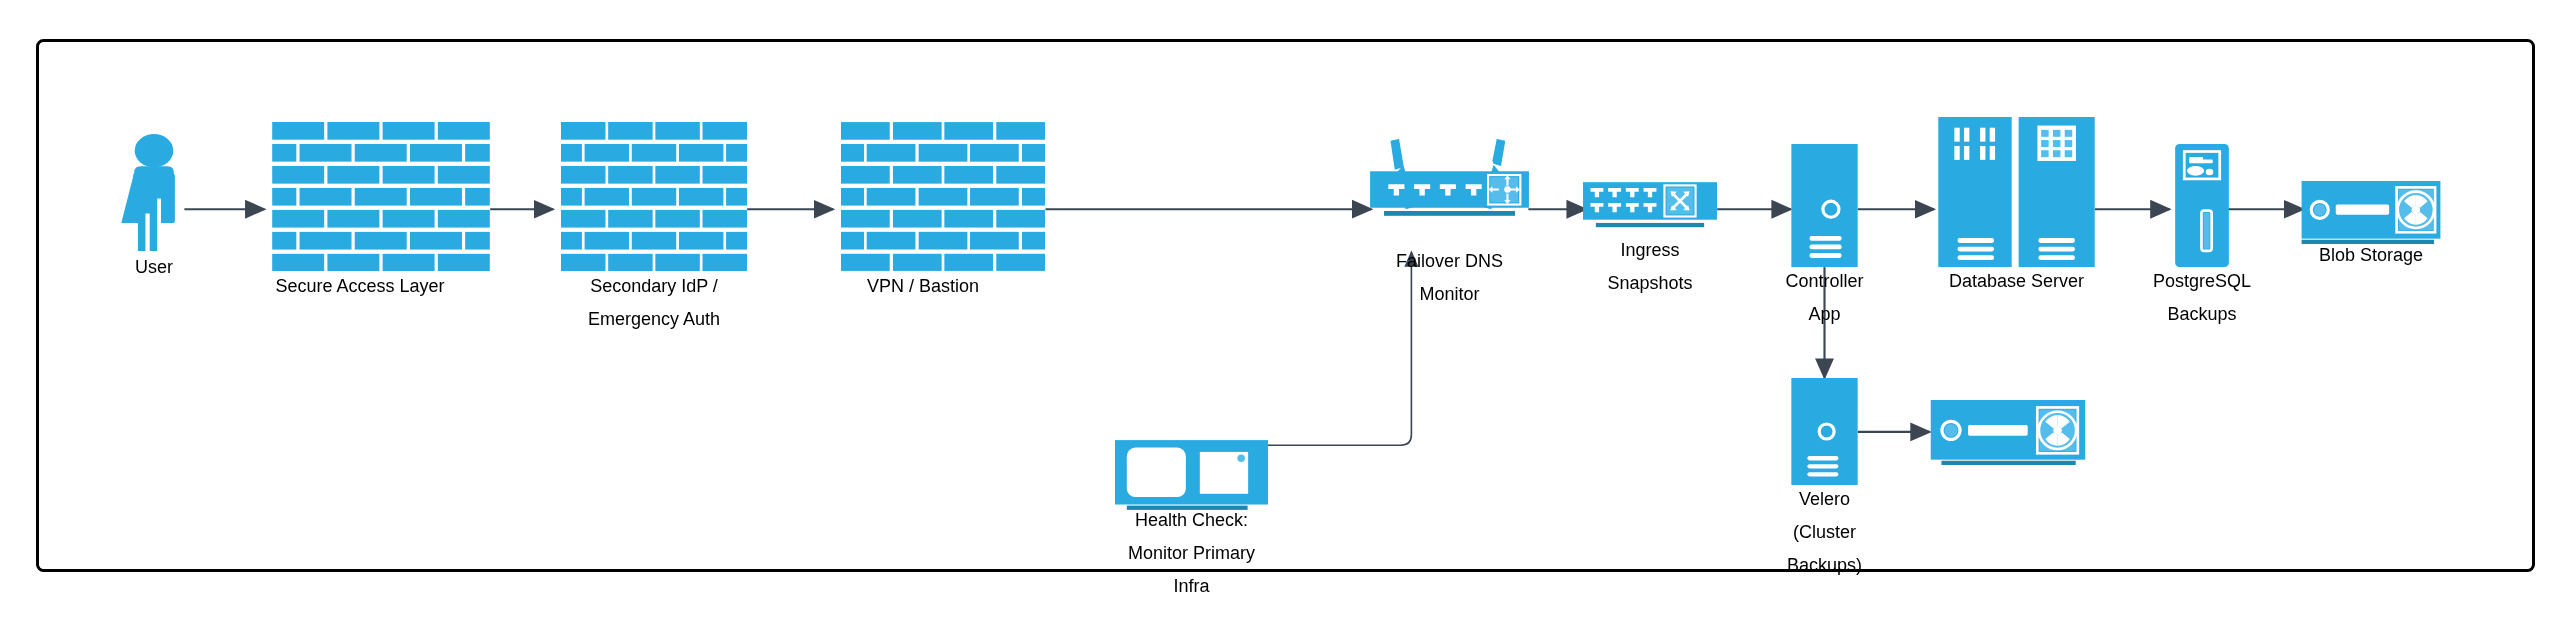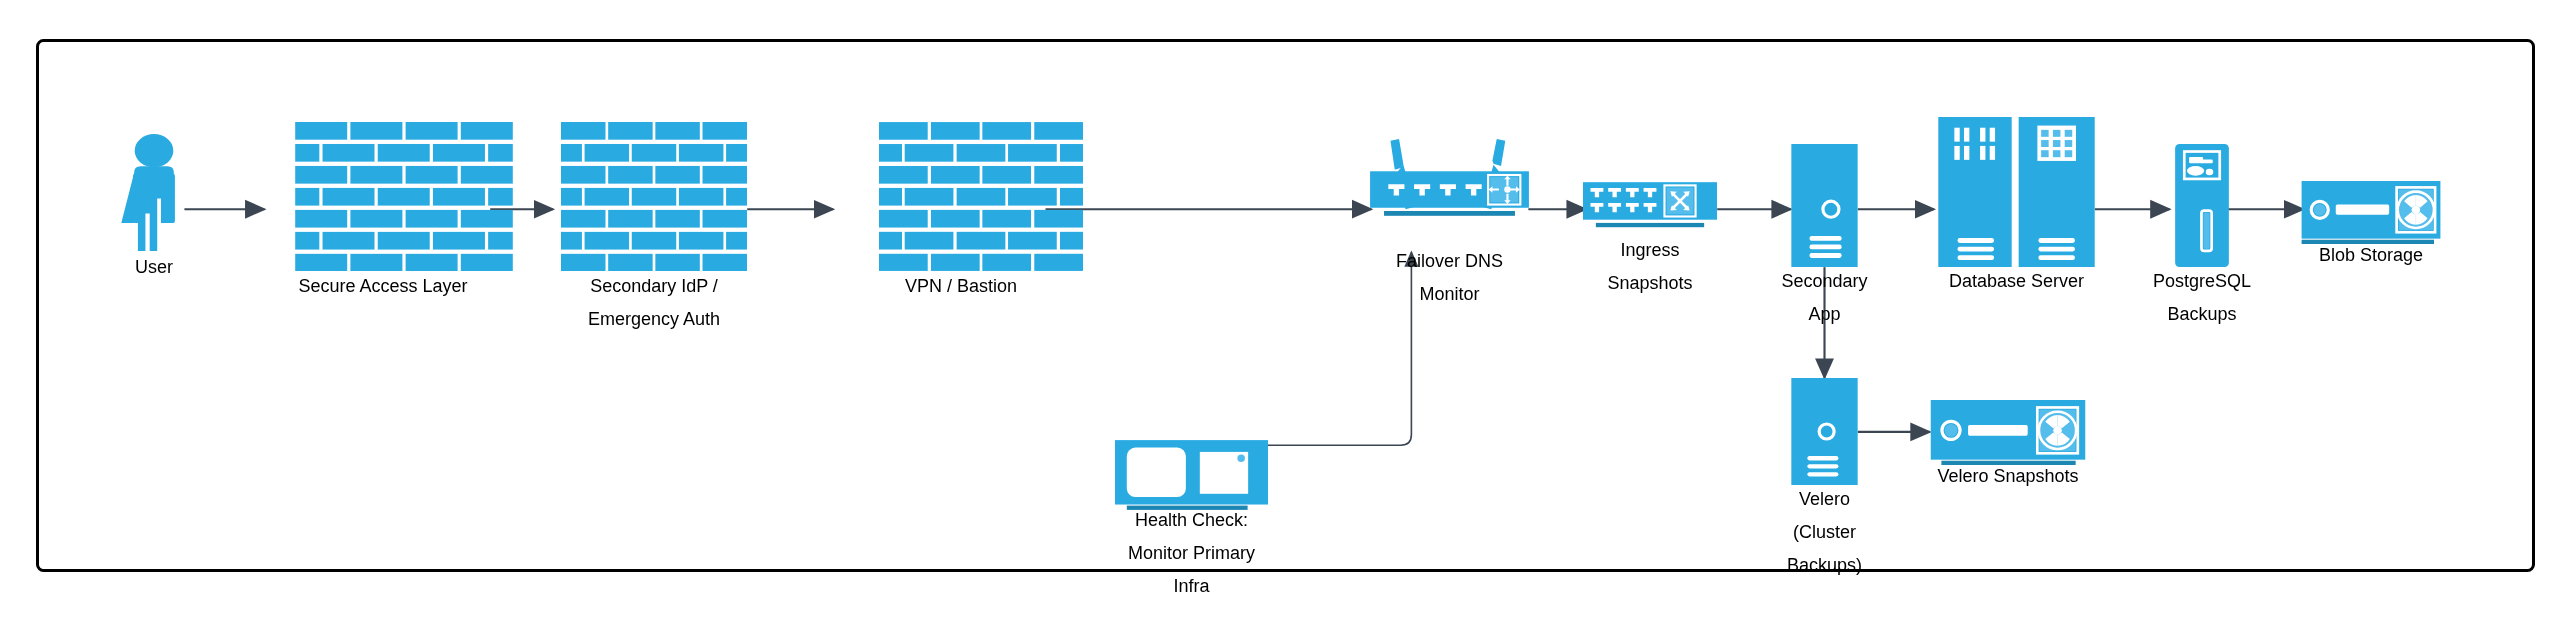--- a/index.html
+++ b/index.html
@@ -47,21 +47,21 @@
   <div class="node" style="left:119px;top:133px;width:70px;">
     <svg class="icon" width="70" height="118" viewBox="0 0 130 220">
       <ellipse cx="65" cy="33" rx="36" ry="31" fill="#29abe2"></ellipse>
       <path d="M28,74 q0-12 12-12 h50 q12,0 12,12 v94 h-24 v-46 h-7 v100 h-14 v-72 h-8 v72 h-14 v-100 h-7 v46 h-24 z" fill="#29abe2"></path>
       <rect x="26" y="76" width="22" height="92" rx="4" fill="#29abe2"></rect>
       <rect x="82" y="76" width="22" height="92" rx="4" fill="#29abe2"></rect>
     </svg>
     <div class="lbl" style="top:118px;width:161px;"><span>User</span></div>
   </div>
 
-  <div class="node" style="left:272px;top:122px;width:176px;margin-left:23px;">
+  <div class="node" style="left:272px;top:122px;width:176px;">
     <svg class="icon" width="218" height="149" viewBox="0 0 406 278">
       <g fill="#29abe2">
         <rect x="0" y="0" width="97" height="33"></rect>
           <rect x="103" y="0" width="97" height="33"></rect>
         <rect x="206" y="0" width="97" height="33"></rect>
           <rect x="309" y="0" width="97" height="33"></rect>
         <rect x="0" y="41" width="45" height="33"></rect>
           <rect x="51" y="41" width="97" height="33"></rect>
         <rect x="154" y="41" width="97" height="33"></rect>
           <rect x="257" y="41" width="97" height="33"></rect>
@@ -126,21 +126,21 @@
         <rect x="0" y="246" width="83" height="32"></rect>
           <rect x="88" y="246" width="83" height="32"></rect>
         <rect x="176" y="246" width="83" height="32"></rect>
           <rect x="264" y="246" width="83" height="32"></rect>
       </g>
     </svg>
     <div class="lbl" style="top:148px;width:322px;"><span>Secondary IdP /</span>
 <span>Emergency Auth</span></div>
   </div>
 
-  <div class="node" style="left:841px;top:122px;width:164px;margin-left:38px;">
+  <div class="node" style="left:841px;top:122px;width:164px;">
     <svg class="icon" width="204" height="149" viewBox="0 0 381 278">
       <g fill="#29abe2">
         <rect x="0" y="0" width="91" height="33"></rect>
           <rect x="97" y="0" width="91" height="33"></rect>
         <rect x="193" y="0" width="91" height="33"></rect>
           <rect x="290" y="0" width="91" height="33"></rect>
         <rect x="0" y="41" width="43" height="33"></rect>
           <rect x="48" y="41" width="91" height="33"></rect>
         <rect x="145" y="41" width="91" height="33"></rect>
           <rect x="241" y="41" width="91" height="33"></rect>
@@ -234,21 +234,21 @@
   <div class="node" style="left:1791px;top:144px;width:67px;">
     <svg class="icon" width="67" height="123" viewBox="0 0 124 230">
       <rect x="0" y="0" width="124" height="230" fill="#29abe2"></rect>
       <circle cx="74" cy="122" r="15" fill="none" stroke="#ffffff" stroke-width="6"></circle>
       <g fill="#ffffff">
         <rect x="34" y="172" width="60" height="9" rx="4"></rect>
         <rect x="34" y="188" width="60" height="9" rx="4"></rect>
         <rect x="34" y="204" width="60" height="9" rx="4"></rect>
       </g>
     </svg>
-    <div class="lbl" style="top:121px;width:231px;"><span>Secondary</span>
+    <div class="lbl" style="top:121px;width:231px;"><span>Controller</span>
 <span>App</span></div>
   </div>
 
   <div class="node" style="left:1938px;top:117px;width:157px;">
     <svg class="icon" width="157" height="150" viewBox="0 0 292 280">
       <rect x="0" y="0" width="137" height="280" fill="#29abe2"></rect>
       <g fill="#ffffff">
         <rect x="30" y="20" width="10" height="26"></rect>
           <rect x="48" y="20" width="10" height="26"></rect>
         <rect x="78" y="20" width="10" height="26"></rect>
@@ -360,17 +360,16 @@
       <g>
         <circle cx="238" cy="57" r="35" fill="none" stroke="#ffffff" stroke-width="5"></circle>
         <path d="M238,28 a29,29 0 0 1 23,13 l-15,12 a12,12 0 0 0 -8,-4 z" fill="#ffffff"></path>
         <path d="M238,86 a29,29 0 0 1 -23,-13 l15,-12 a12,12 0 0 0 8,4 z" fill="#ffffff"></path>
         <path d="M238,28 a29,29 0 0 0 -23,13 l15,12 a12,12 0 0 1 8,-4 z" fill="#ffffff"></path>
         <path d="M238,86 a29,29 0 0 0 23,-13 l-15,-12 a12,12 0 0 1 -8,4 z" fill="#ffffff"></path>
         <circle cx="238" cy="57" r="8" fill="#ffffff"></circle>
       </g>
       <rect x="20" y="114" width="252" height="8" fill="#1d87b4"></rect>
     </svg>
-    <div class="lbl" style="top:60px;width:268px;"><span>Velero Snapshots</span></div>
   </div>
 
 </div>
 
 
 </body></html>

